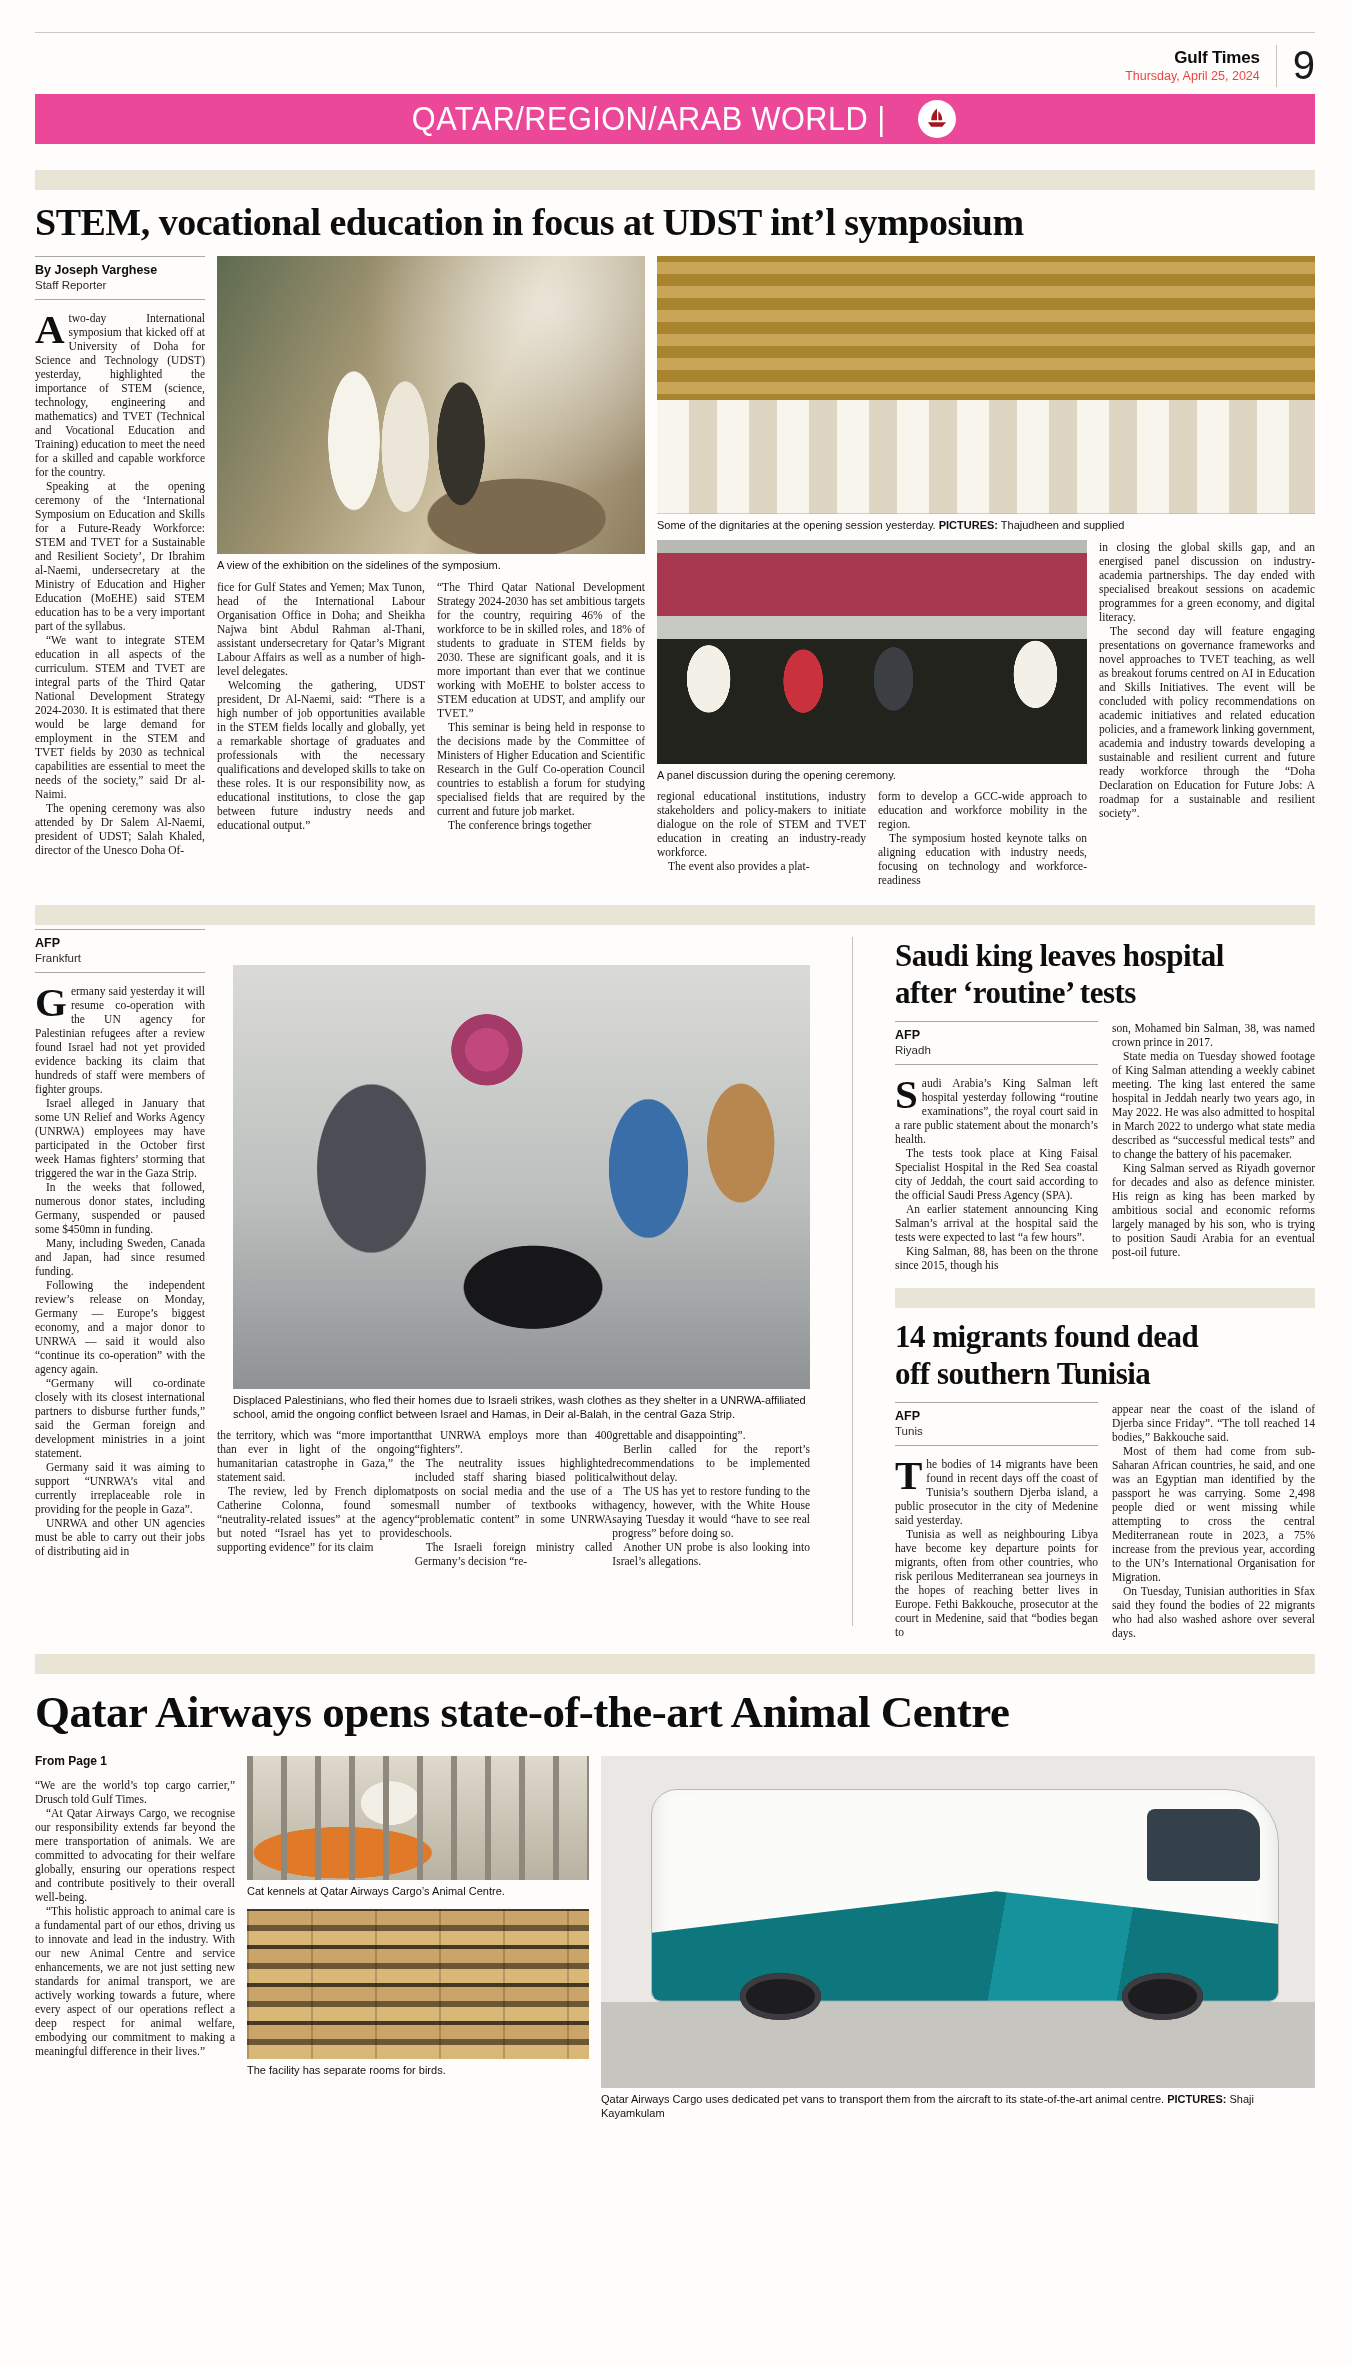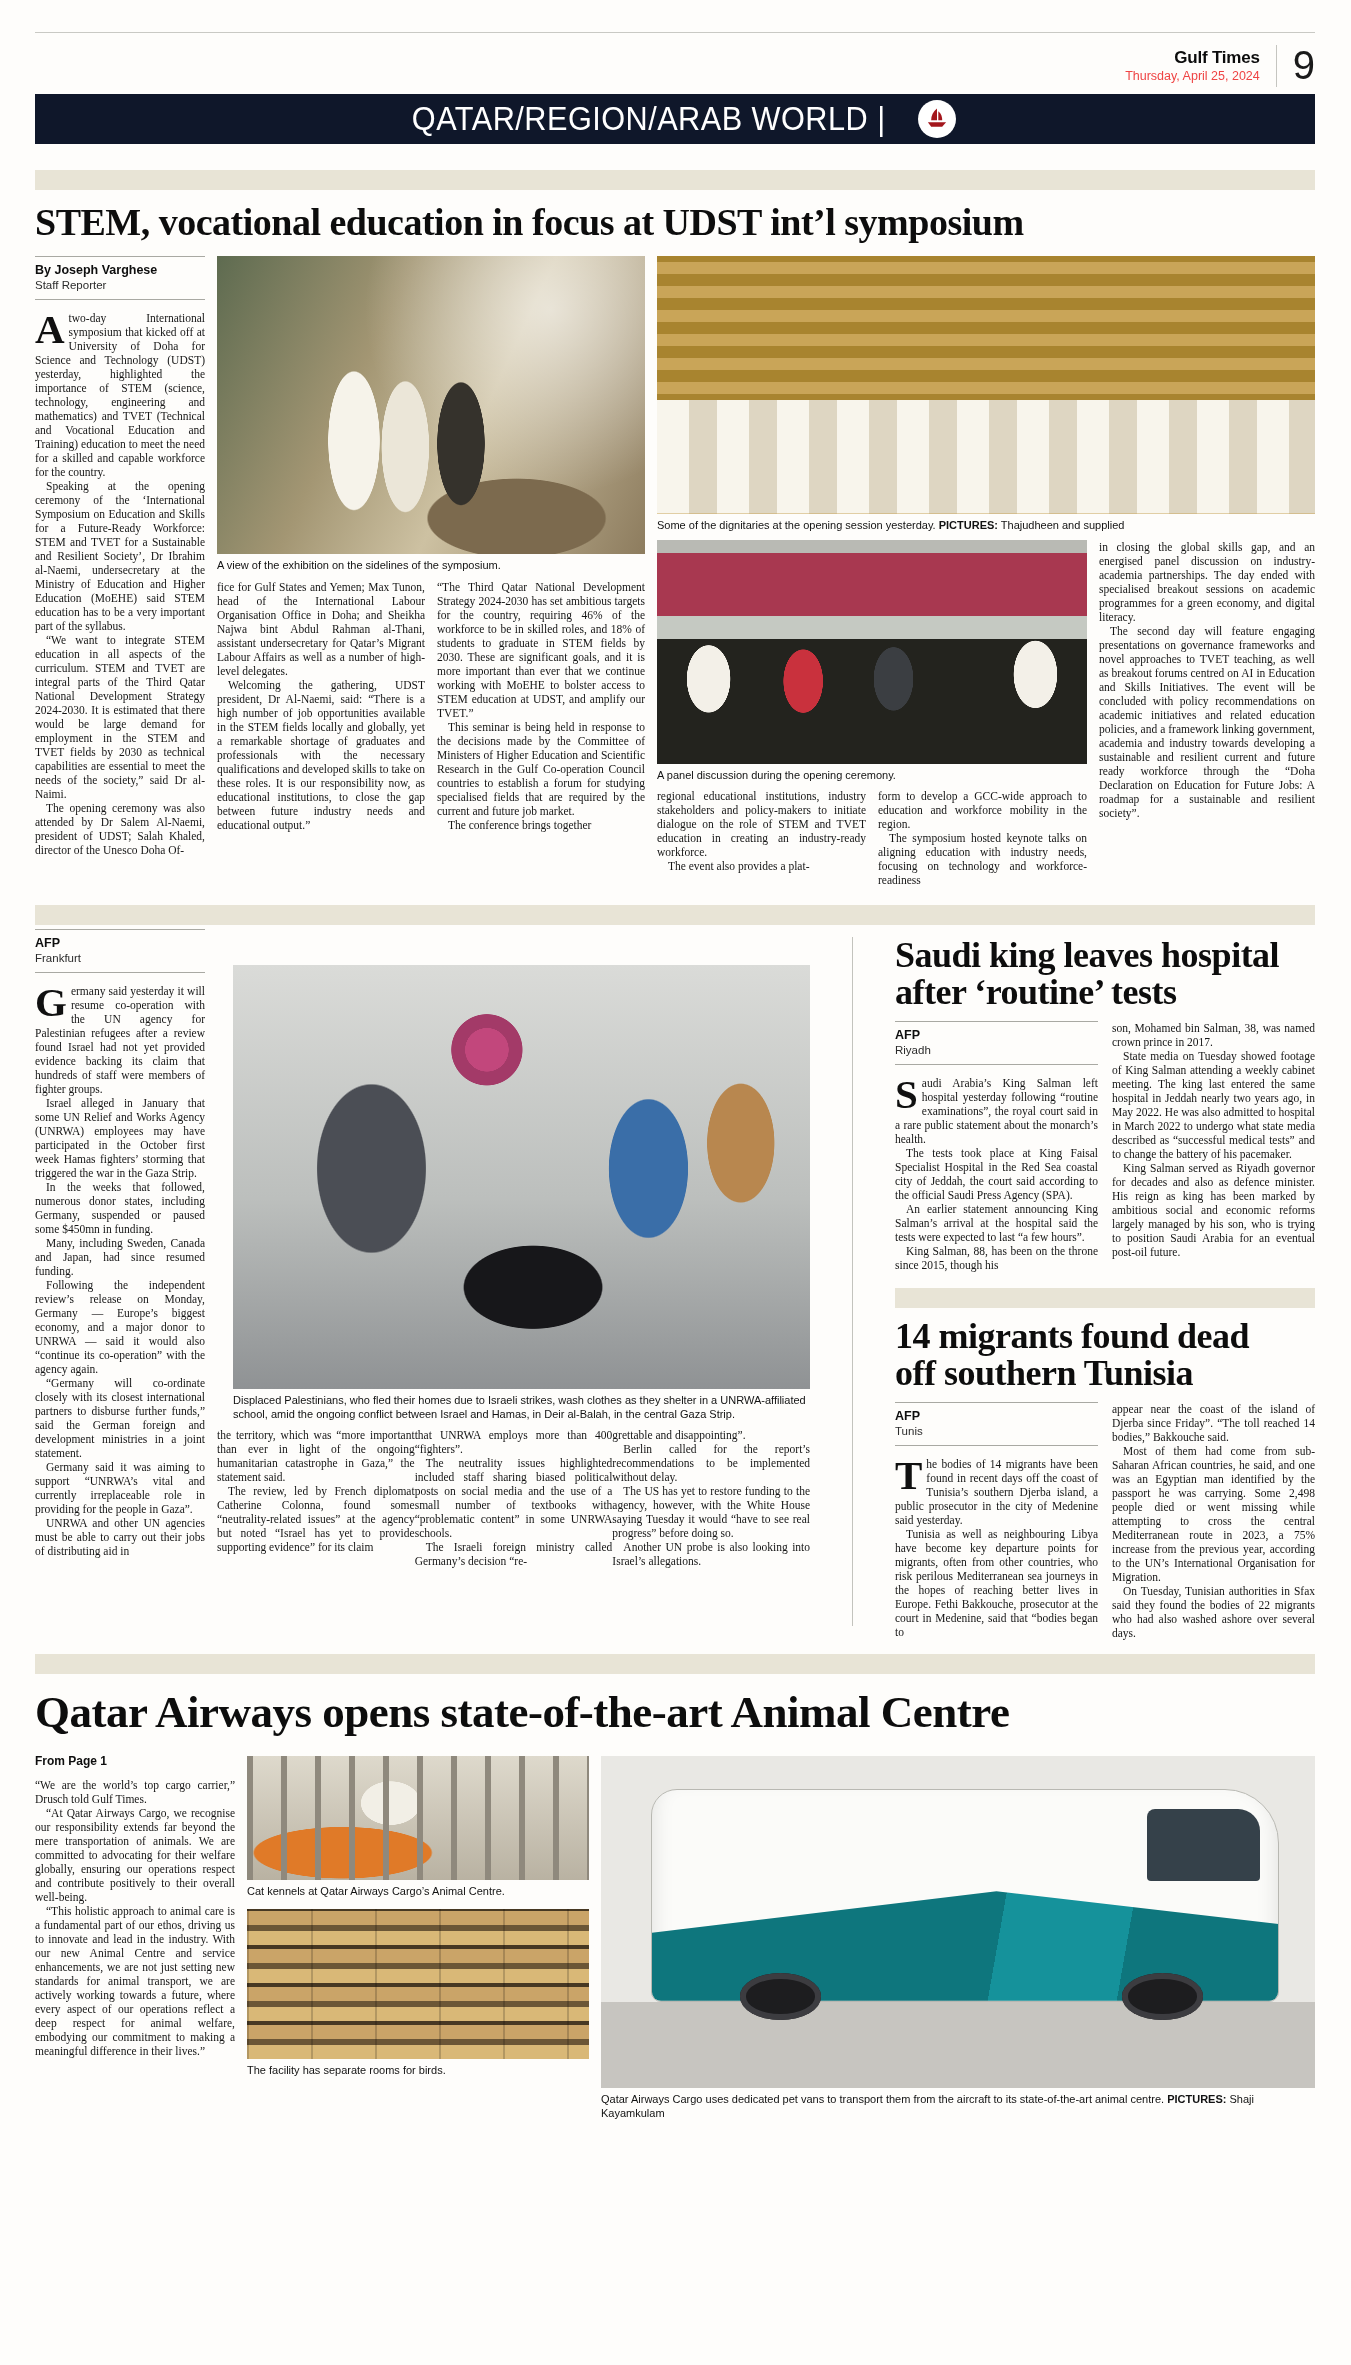--- a/index.html
+++ b/index.html
@@ -10,37 +10,37 @@
 
   
   .masthead { display:flex; justify-content:flex-end; align-items:center; padding:10px 0 6px; }
   .mast-text { text-align:right; font-family:"Liberation Sans", sans-serif; }
   .paper-name { font-size:17px; font-weight:bold; color:#0c0c0c; letter-spacing:-0.2px; }
   .paper-date { font-size:12.5px; color:#ef4444; margin-top:1px; }
   .mast-divider { width:1px; height:42px; background:#c5c5c0; margin:0 16px; }
   .page-number { font-size:40px; color:#1a1a1a; font-family:"Liberation Sans", sans-serif; }
 
   
-  .section-banner { height:50px; background:#0f172a; display:flex; align-items:center;
+  .section-banner { height:50px; background:#ec4899; display:flex; align-items:center;
                     justify-content:center; gap:14px; }
   .section-title { color:#fff; font-family:"Liberation Sans", sans-serif; font-size:33px;
                    letter-spacing:0.5px; transform:scaleX(0.93); white-space:nowrap; }
   .dhow-badge { width:38px; height:38px; background:#fff; border-radius:50%; display:flex;
                 align-items:center; justify-content:center; }
 
   .strip { height:20px; background:#e8e4d6; margin-top:26px; }
   .strip-right { margin-top:16px; margin-bottom:10px; }
 
   
   .headline-xl { font-family:"Liberation Serif", serif; font-weight:bold; color:#0d0d0d;
                  font-size:38px; line-height:44px; letter-spacing:-0.5px; margin:10px 0 12px; }
   .headline-lg p, .headline-md p { margin:0; }
   .headline-lg { font-weight:bold; color:#0d0d0d; font-size:41px; line-height:47px;
                  letter-spacing:-0.5px; margin:10px 0 10px; }
-  .headline-md { font-weight:bold; color:#0d0d0d; font-size:36px; line-height:37px;
+  .headline-md { font-weight:bold; color:#0d0d0d; font-size:31px; line-height:37px;
                  letter-spacing:-0.5px; margin:8px 0 10px; }
 
   
   .byline { border-top:1px solid #a9a9a3; border-bottom:1px solid #a9a9a3; padding:6px 0 7px;
             margin-bottom:11px; font-family:"Liberation Sans", sans-serif; }
   .byline-name { font-size:12.5px; font-weight:bold; color:#0e0e0e; }
   .byline-role { font-size:11.5px; color:#2c2c2c; margin-top:1px; }
 
   
   .body-col { font-size:11.5px; line-height:14px; color:#151515; text-align:justify; }

